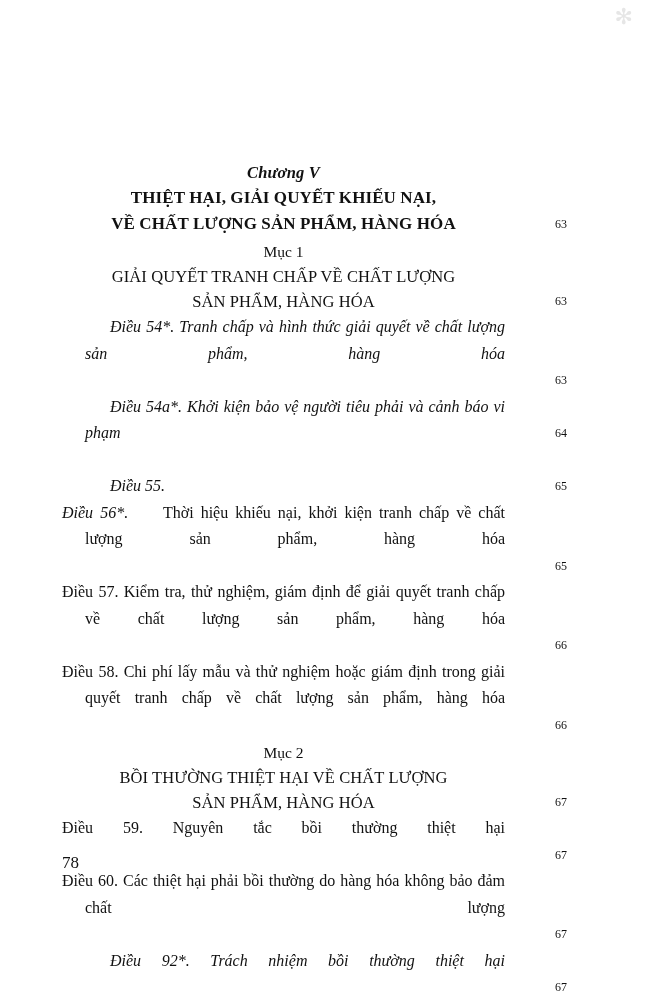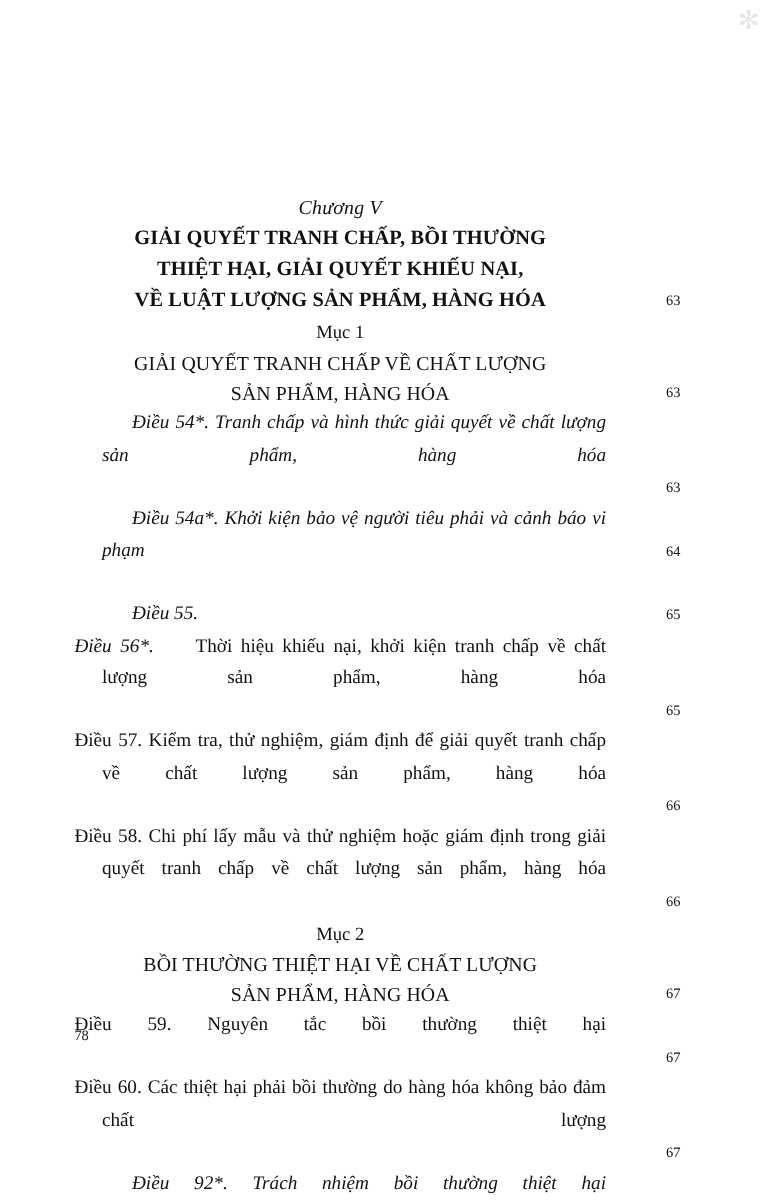--- a/index.html
+++ b/index.html
@@ -31,21 +31,21 @@
 
   
   .page {
     position: absolute;
     left: 62px;
     top: 160px;
     width: 443px;
   }
   .chap-label {
     font-style: italic;
-    font-weight: normal;
+    font-weight: bold;
     font-size: 16.5px;
     line-height: 25px;
     text-align: center;
     letter-spacing: .2px;
   }
   .chap-title-line {
     font-weight: bold;
     font-size: 17px;
     line-height: 26px;
     text-align: center;
@@ -106,35 +106,34 @@
   .entry .pg {
     right: -62px;
     font-style: normal;
   }
   .gap-sec  { height: 3px; }
 
   .folio {
     position: absolute;
     left: 62px;
     top: 852px;
-    font-size: 12px;
+    font-size: 17px;
     line-height: 22px;
   }
 </style>
 </head>
 <body>
 
 <div class="corner-mark">✻</div>
 
 <div class="page">
   <div id="toc-root">
       <div class="chap-label">Chương V</div>
-      <div class="chap-title-line"><span>GIẢI QUYẾT TRANH CHẤP, BỒI THƯỜNG</span></div>
       <div class="chap-title-line"><span>THIỆT HẠI, GIẢI QUYẾT KHIẾU NẠI,</span></div>
-      <div class="chap-title-line"><span>VỀ LUẬT LƯỢNG SẢN PHẨM, HÀNG HÓA</span><span class="pg">63</span></div>
+      <div class="chap-title-line"><span>VỀ CHẤT LƯỢNG SẢN PHẨM, HÀNG HÓA</span><span class="pg">63</span></div>
       <div class="gap-sec"></div>
       <div class="sec-label">Mục 1</div>
       <div class="sec-title-line"><span>GIẢI QUYẾT TRANH CHẤP VỀ CHẤT LƯỢNG</span></div>
       <div class="sec-title-line"><span>SẢN PHẨM, HÀNG HÓA</span><span class="pg">63</span></div>
       <div class="entry italic"><span class="lbl">Điều 54*.</span><span class="ttl"> Tranh chấp và hình thức giải quyết về chất lượng sản phẩm, hàng hóa</span><span class="pg" style="top: 53px; position: absolute;">63</span></div>
       <div class="entry italic"><span class="lbl">Điều 54a*.</span><span class="ttl"> Khởi kiện bảo vệ người tiêu phải và cảnh báo vi phạm</span><span class="pg" style="top: 26.5px; position: absolute;">64</span></div>
       <div class="entry italic nojust"><span class="lbl">Điều 55.</span><span class="pg" style="top: 0px; position: absolute;">65</span></div>
       <div class="entry mixed"><span class="lbl">Điều 56*.</span><span class="ttl"> Thời hiệu khiếu nại, khởi kiện tranh chấp về chất lượng sản phẩm, hàng hóa</span><span class="pg" style="top: 53px; position: absolute;">65</span></div>
       <div class="entry"><span class="lbl">Điều 57.</span><span class="ttl"> Kiểm tra, thử nghiệm, giám định để giải quyết tranh chấp về chất lượng sản phẩm, hàng hóa</span><span class="pg" style="top: 53px; position: absolute;">66</span></div>
       <div class="entry"><span class="lbl">Điều 58.</span><span class="ttl"> Chi phí lấy mẫu và thử nghiệm hoặc giám định trong giải quyết tranh chấp về chất lượng sản phẩm, hàng hóa</span><span class="pg" style="top: 53px; position: absolute;">66</span></div>

